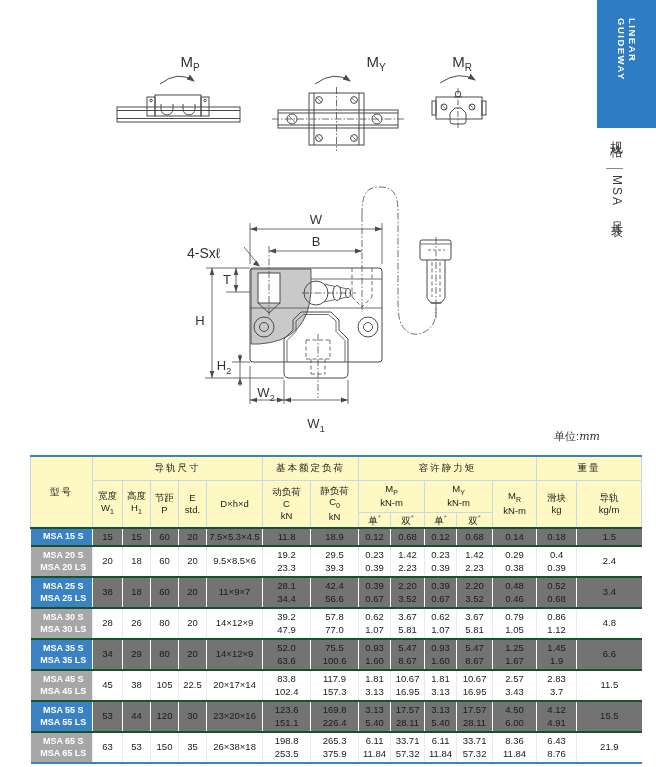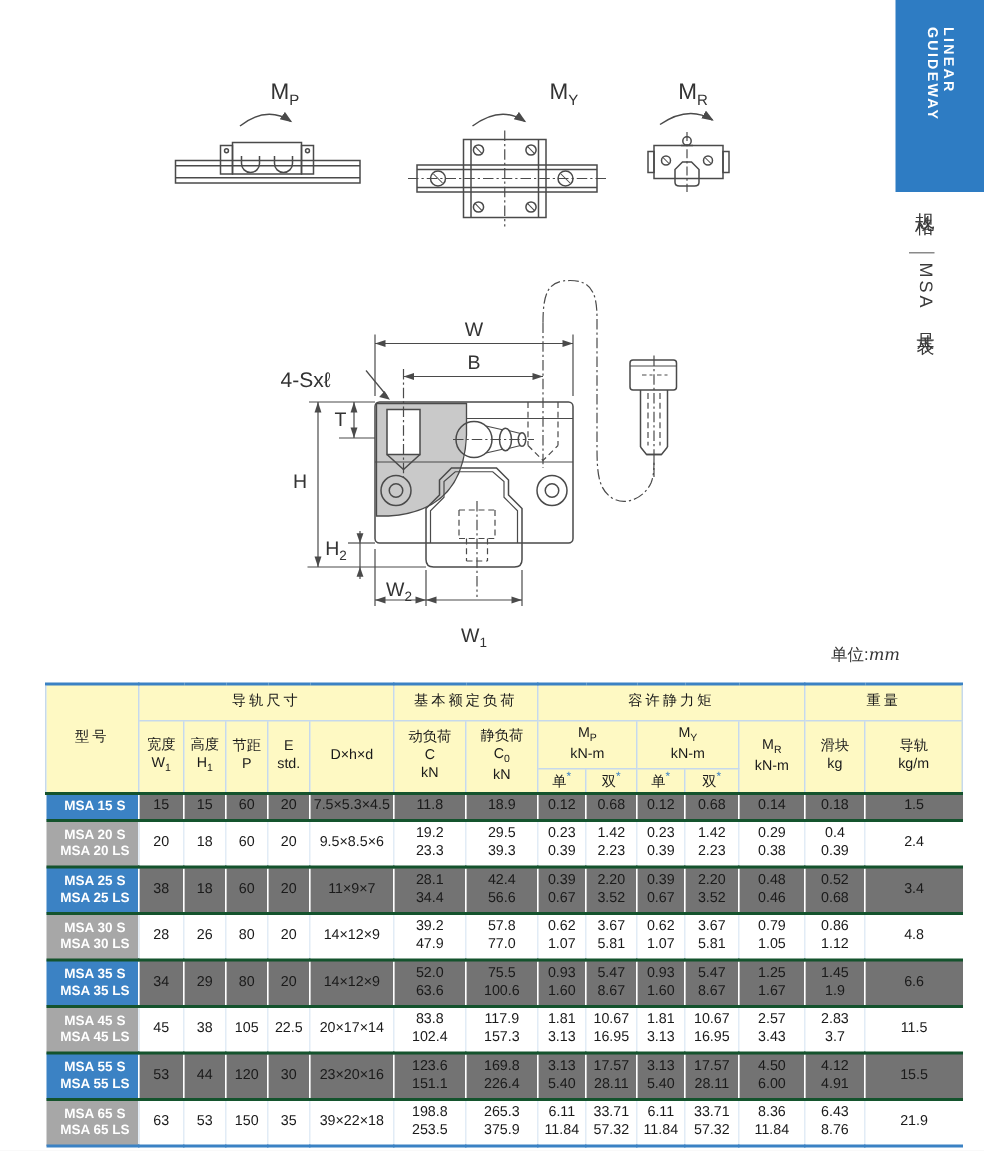--- a/index.html
+++ b/index.html
@@ -610,21 +610,21 @@
         </tr>
         <tr class="row-plain h-double">
           <td class="model-cell">
             <div>MSA 65 S</div>
             <div>MSA 65 LS</div>
           </td>
           <td>63</td>
           <td>53</td>
           <td>150</td>
           <td>35</td>
-          <td>39×22×18</td>
+          <td>26×38×18</td>
           <td>
             <div>198.8</div>
             <div>253.5</div>
           </td>
           <td>
             <div>265.3</div>
             <div>375.9</div>
           </td>
           <td>
             <div>6.11</div>

